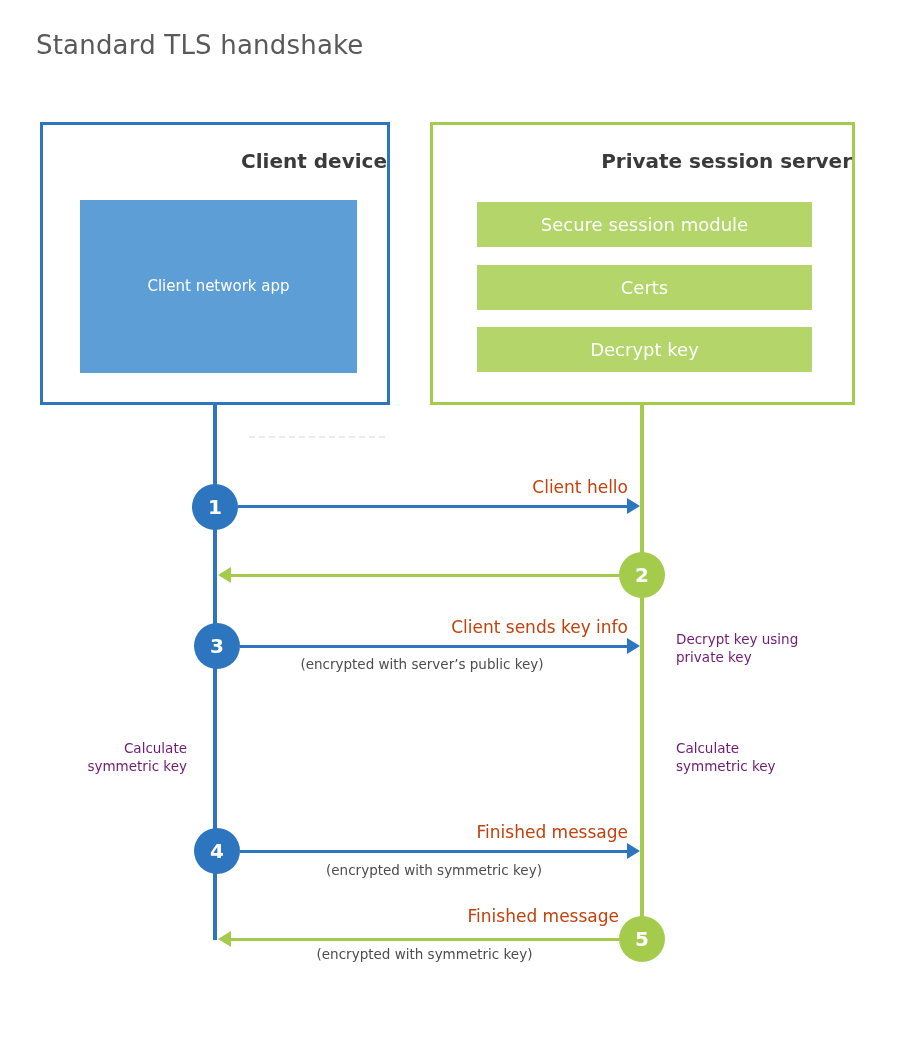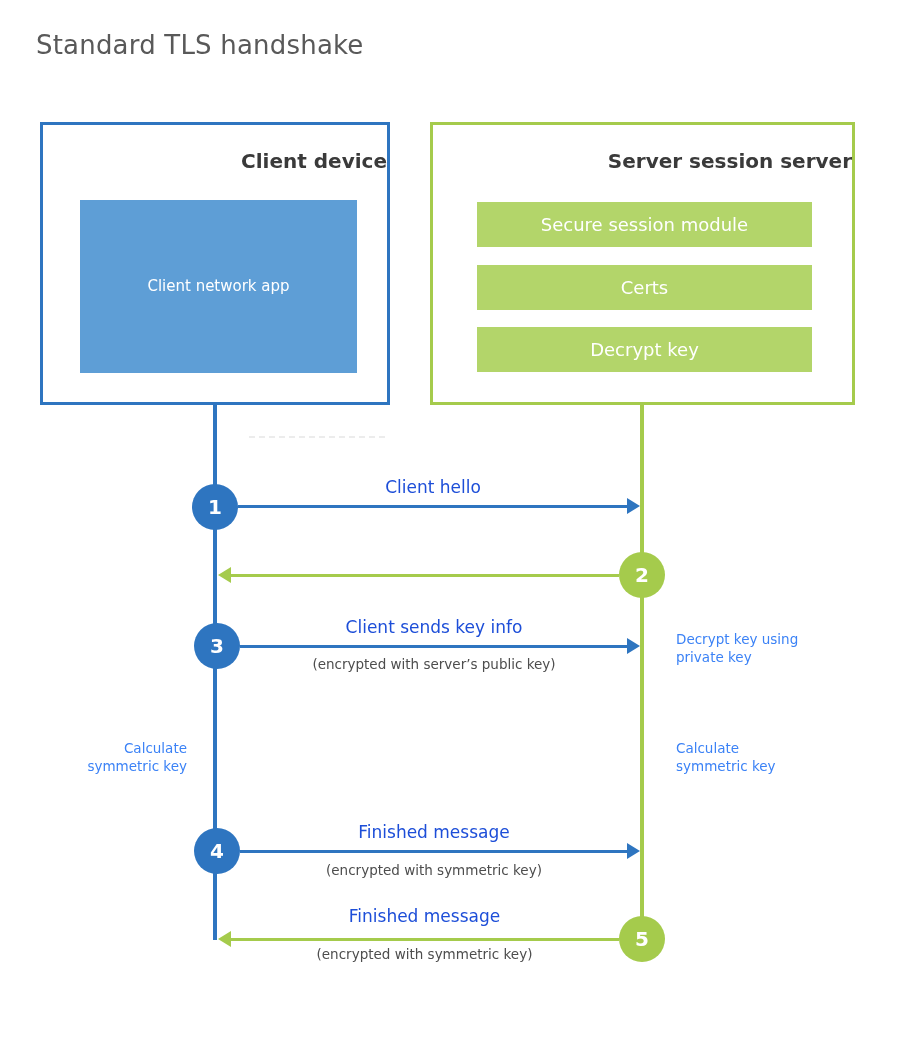--- a/index.html
+++ b/index.html
@@ -39,42 +39,42 @@
   .circle.green{background:var(--green)}
 
   .arrow{position:absolute;height:3px;z-index:2}
   .arrow.blue{background:var(--blue)}
   .arrow.green{background:var(--green)}
   .arrow.right::after{content:"";position:absolute;right:-12px;top:-7px;width:0;height:0;
     border-top:8px solid transparent;border-bottom:8px solid transparent;border-left:13px solid var(--blue)}
   .arrow.left::before{content:"";position:absolute;left:-12px;top:-7px;width:0;height:0;
     border-top:8px solid transparent;border-bottom:8px solid transparent;border-right:13px solid var(--green)}
 
-  .msg{position:absolute;text-align:center;font-size:17px;color:#1d4ed8}
+  .msg{position:absolute;text-align:right;font-size:17px;color:#c2410c}
   .msg-sub{position:absolute;text-align:center;font-size:13.5px;color:#4d4d4d}
-  .note{position:absolute;font-size:13.5px;color:#3b82f6;line-height:1.35}
+  .note{position:absolute;font-size:13.5px;color:#701a75;line-height:1.35}
   .note-right{text-align:left}
   .note-left{text-align:right}
 </style>
 </head>
 <body>
 
 <div class="page">
 
   <h1 class="title">Standard TLS handshake</h1>
 
   <div class="box client-box">
     <div class="box-title">Client device</div>
     <div class="client-app">
       <span>Client network app</span>
     </div>
   </div>
 
   <div class="box server-box">
-    <div class="box-title">Server session server</div>
+    <div class="box-title">Private session server</div>
     <div class="bar bar1">
       <span>Secure session module</span>
     </div>
     <div class="bar bar2">
       <span>Certs</span>
     </div>
     <div class="bar bar3">
       <span>Decrypt key</span>
     </div>
   </div>
@@ -92,21 +92,21 @@
   <div class="circle green" style="left:619px;top:552px">
     <span>2</span>
   </div>
   <div class="arrow green left" style="left:230px;top:574px;width:389px"></div>
 
   <div class="circle blue" style="left:194px;top:623px">
     <span>3</span>
   </div>
   <div class="arrow blue right" style="left:240px;top:645px;width:388px"></div>
   <div class="msg" style="left:240px;top:617px;width:388px">Client sends key info</div>
-  <div class="msg-sub" style="left:240px;top:656px;width:388px">(encrypted with server’s public key)</div>
+  <div class="msg-sub" style="left:228px;top:656px;width:388px">(encrypted with server’s public key)</div>
   <div class="note note-right" style="left:676px;top:630px;width:145px">Decrypt key using private key</div>
 
   <div class="note note-left" style="left:66px;top:739px;width:121px">Calculate symmetric key</div>
   <div class="note note-right" style="left:676px;top:739px;width:130px">Calculate symmetric key</div>
 
   <div class="circle blue" style="left:194px;top:828px">
     <span>4</span>
   </div>
   <div class="arrow blue right" style="left:240px;top:850px;width:388px"></div>
   <div class="msg" style="left:240px;top:822px;width:388px">Finished message</div>

